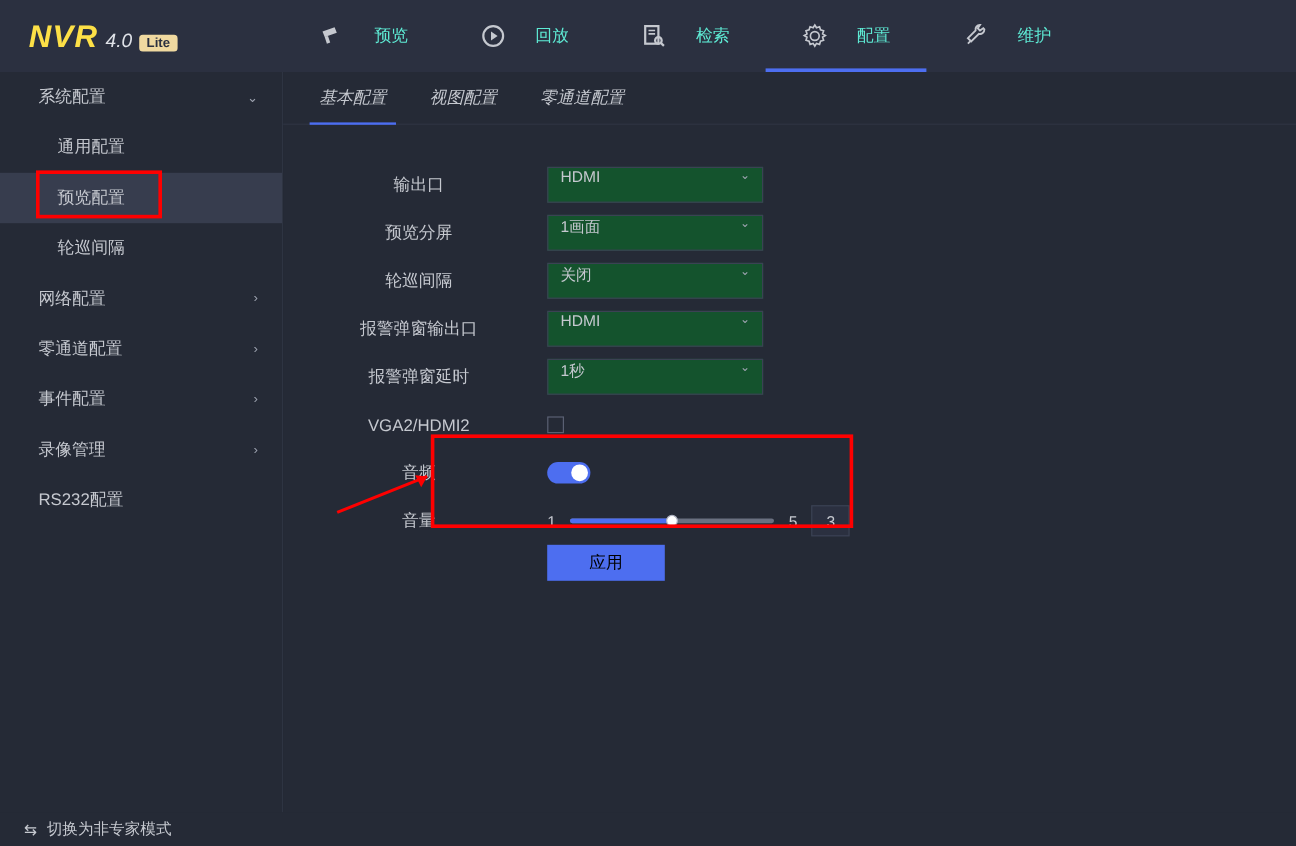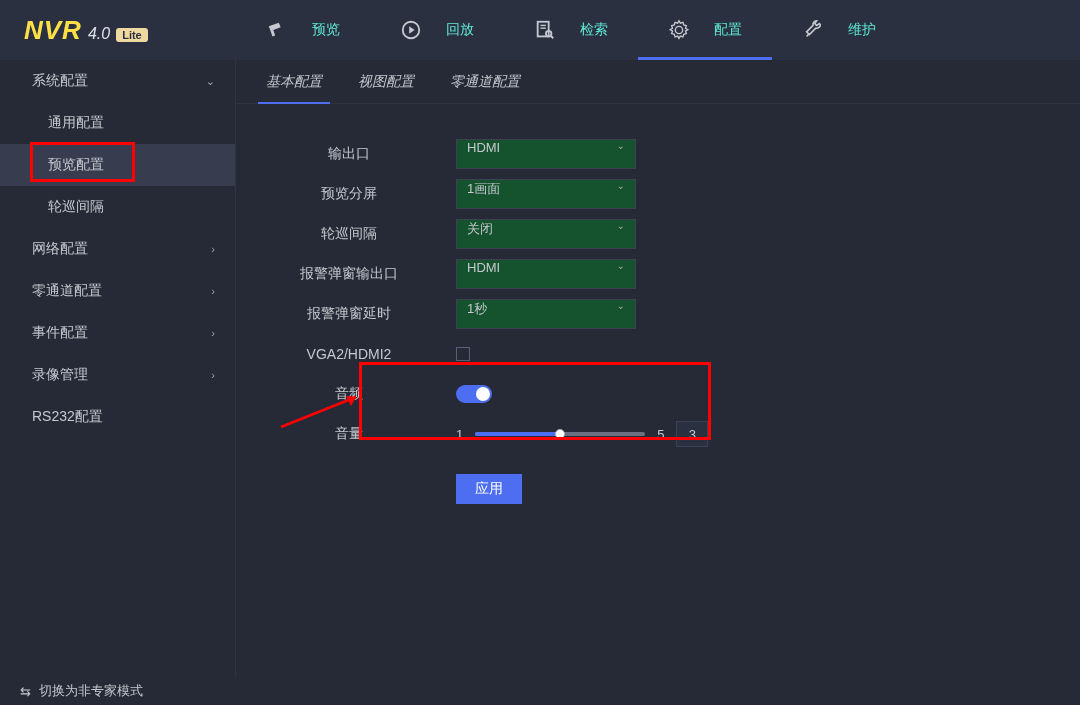--- a/index.html
+++ b/index.html
@@ -149,28 +149,27 @@
     }
     .highlight-box {
       position: absolute;
       border: 3px solid #ff0000;
     }
     .arrow {
       position: absolute;
       pointer-events: none;
     }
     .apply-btn {
-      width: 66px; height: 30px;
+      width: 98px; height: 30px;
       background: #4d6ef0;
-      color: #ffffff;
+      color: #000000;
       border: none;
       font-size: 14px;
       cursor: pointer;
       margin-left: 200px;
-      margin-top: 20px;
     }
 
     .footer {
       position: absolute; bottom: 0; left: 0; right: 0;
       height: 28px; display: flex; align-items: center;
       padding-left: 20px; font-size: 13px; color: #c5c8cf;
       background: #252a36;
     }
     .footer .swap-icon { margin-right: 8px; font-size: 13px; }
   </style>

